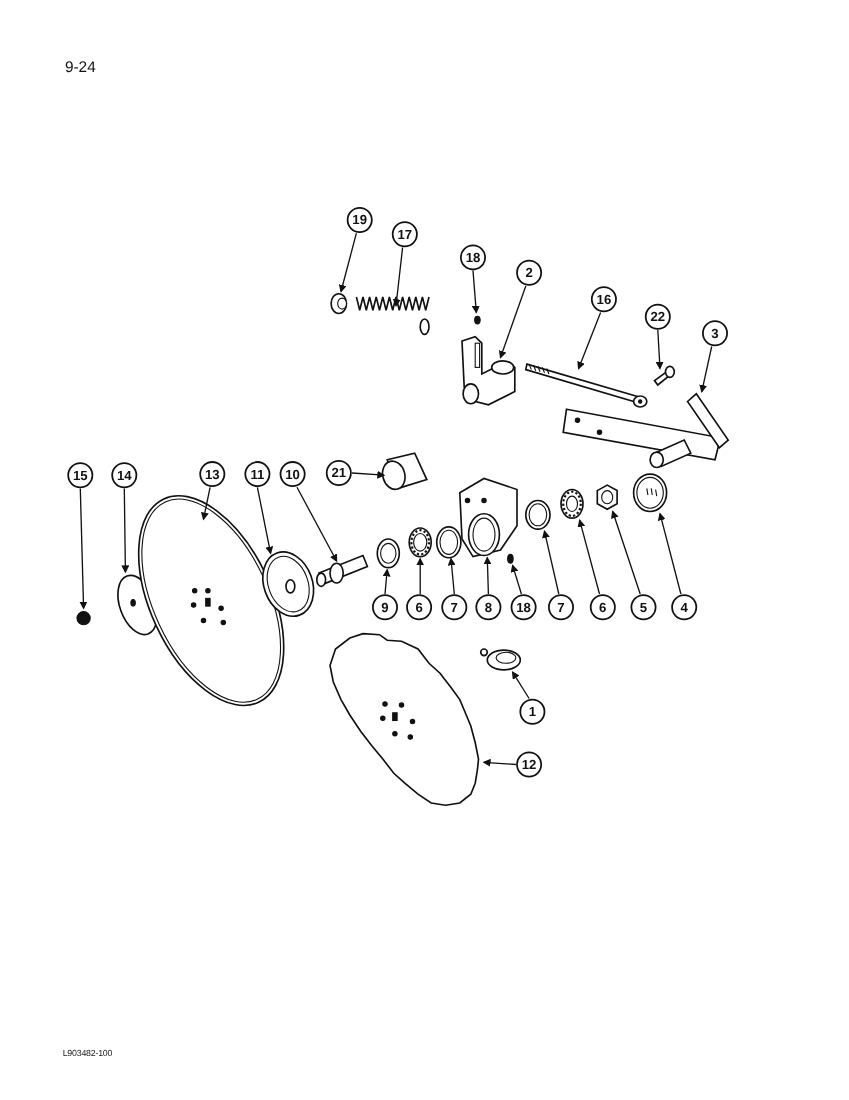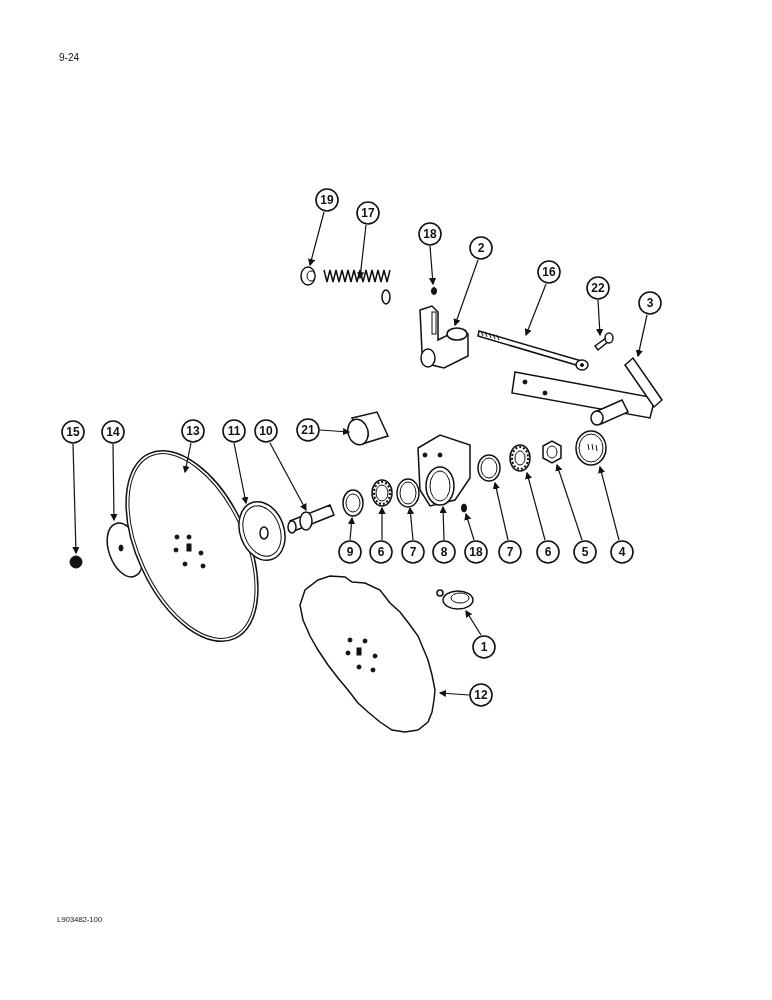--- a/index.html
+++ b/index.html
@@ -1,18 +1,18 @@
 <!DOCTYPE html>
 <html><head>
 <meta charset="utf-8">
 <style>
   html, body { margin: 0; padding: 0; background: #ffffff; }
   body { width: 772px; height: 1000px; position: relative; overflow: hidden; font-family: "Liberation Sans", sans-serif; }
-  .page-number { position: absolute; left: 59px; top: 52px; font-size: 10px; color: #111; }
-  .figure-code { position: absolute; left: 57px; top: 915px; font-size: 8px; color: #222; letter-spacing: -0.2px; }
+  .page-number { position: absolute; left: 59px; top: 52px; font-size: 14px; color: #111; }
+  .figure-code { position: absolute; left: 57px; top: 953px; font-size: 8px; color: #222; letter-spacing: -0.2px; }
   svg.diagram { position: absolute; left: 0; top: 0; }
   .callout circle { fill: #fff; stroke: #111; stroke-width: 1.6; }
   .callout text { font-family: "Liberation Sans", sans-serif; font-size: 12px; font-weight: bold; fill: #111; text-anchor: middle; dominant-baseline: central; }
   .leader { stroke: #111; stroke-width: 1.2; fill: none; }
   .part { stroke: #111; stroke-width: 1.5; fill: #fff; }
   .part-thin { stroke: #111; stroke-width: 1; fill: #fff; }
   .part-fill { stroke: #111; stroke-width: 1; fill: #111; }
 </style>
 </head>
 <body>

